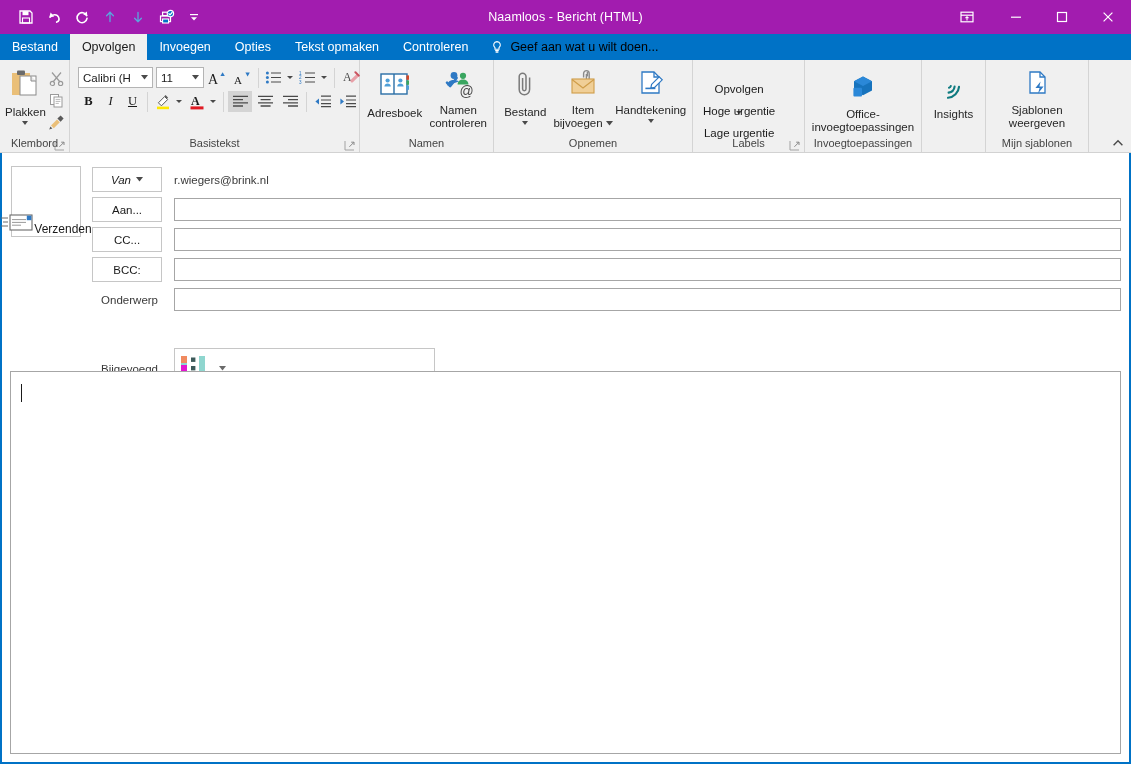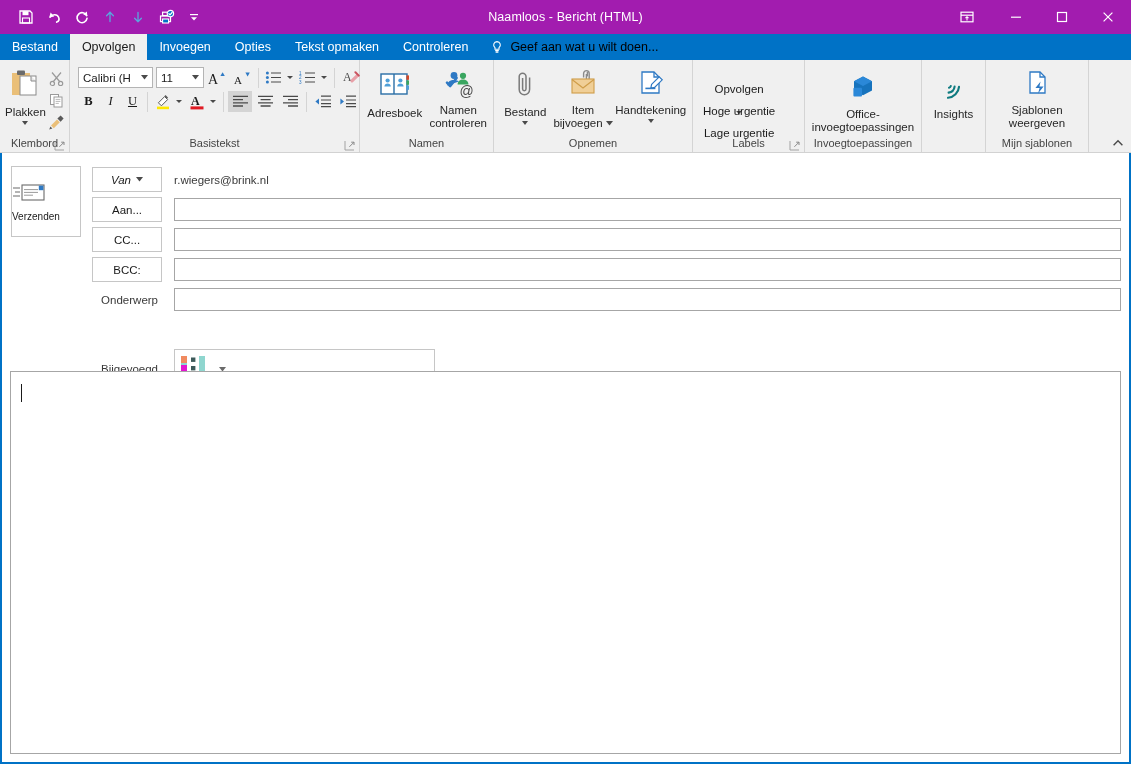--- a/index.html
+++ b/index.html
@@ -160,22 +160,22 @@
   }
 
   
   .msgarea {
     position: absolute; left: 2px; top: 153px; width: 1127px; height: 609px;
     background: #ffffff;
   }
   .send-btn {
     position: absolute; left: 9px; top: 13px; width: 70px; height: 71px;
     border: 1px solid #c6c6c6; background: #fff;
-    display: flex; flex-direction: column; align-items: flex-start; justify-content: center;
-    font-size: 10px; color: #1a1a1a; cursor: default;
+    display: flex; flex-direction: row; align-items: flex-end; justify-content: center;
+    font-size: 12px; color: #1a1a1a; cursor: default;
   }
   .hdr-rows {
     position: absolute; left: 90px; top: 14px; right: 8px;
   }
   .hdr-row {
     display: flex; align-items: center; height: 25px; margin-bottom: 5px;
   }
   .hdr-btn {
     width: 70px; height: 25px; flex: 0 0 70px;
     border: 1px solid #c6c6c6; background: #fff;
@@ -193,21 +193,21 @@
     flex: 1; height: 23px; margin-left: 12px;
     border: 1px solid #a6a6a6; background: #fff;
     font-size: 12px; color: #1a1a1a;
     padding: 0 4px;
     display: flex; align-items: center;
   }
   .from-value {
     margin-left: 12px; font-size: 11.5px; color: #3a3a3a;
     display: flex; align-items: center; height: 23px;
   }
-  .att-row { height: 42px; align-items: center; margin-bottom: 0; margin-top: 36px; }
+  .att-row { height: 42px; align-items: flex-start; margin-bottom: 0; margin-top: 36px; }
   .att-static {
     width: 70px; flex: 0 0 70px; height: 42px;
     display: flex; align-items: center; justify-content: flex-end;
     padding-right: 4px; font-size: 11.5px; color: #3a3a3a;
   }
   .att-chip {
     margin-left: 12px;
     width: 261px; height: 41px;
     border: 1px solid #c6c6c6; background: #fff;
     display: flex; align-items: center;

